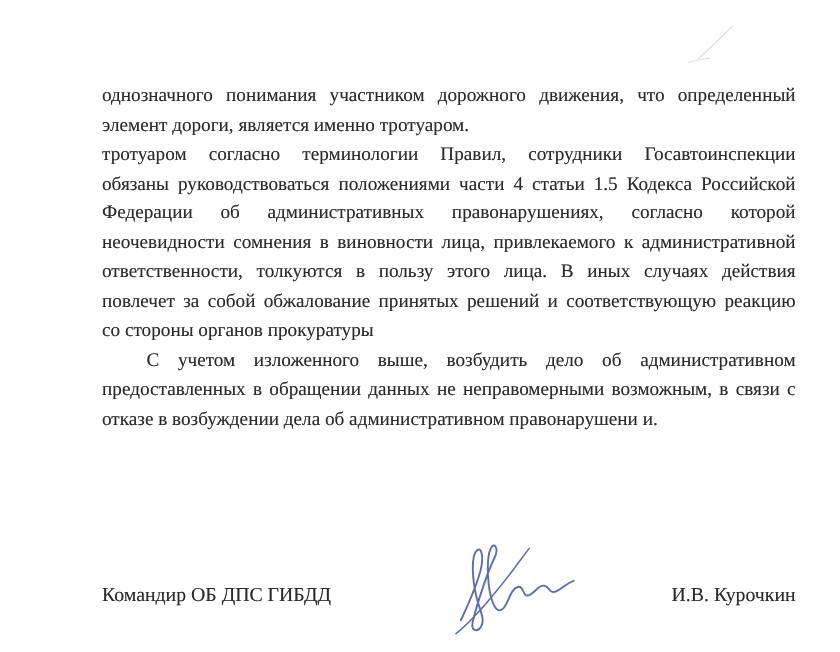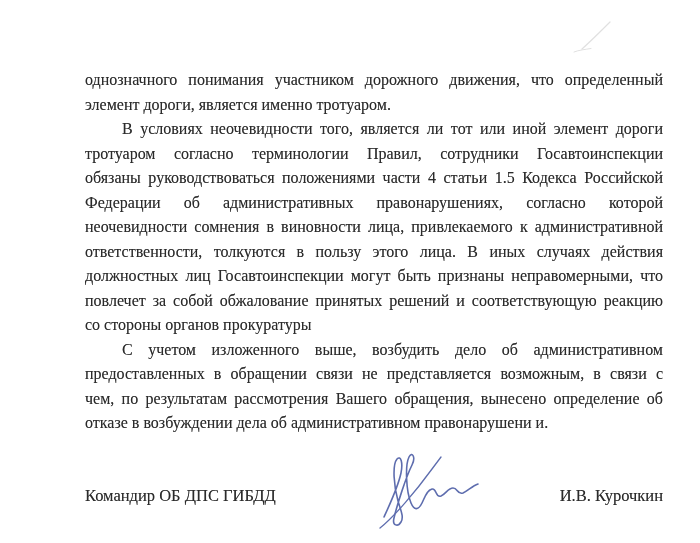--- a/index.html
+++ b/index.html
@@ -79,35 +79,32 @@
   </svg>
 
   <div class="doc-body">
 
     <div>
       <div class="line">однозначного понимания участником дорожного движения, что определенный</div>
       <div class="line last">элемент дороги, является именно тротуаром.</div>
     </div>
 
     <div>
-      <div class="line indent">В условиях неочевидности того, является ли тот или иной элемент дороги</div>
       <div class="line">тротуаром согласно терминологии Правил, сотрудники Госавтоинспекции</div>
       <div class="line">обязаны руководствоваться положениями части 4 статьи 1.5 Кодекса Российской</div>
       <div class="line">Федерации об административных правонарушениях, согласно которой</div>
       <div class="line">неочевидности сомнения в виновности лица, привлекаемого к административной</div>
       <div class="line">ответственности, толкуются в пользу этого лица. В иных случаях действия</div>
-      <div class="line">должностных лиц Госавтоинспекции могут быть признаны неправомерными, что</div>
       <div class="line">повлечет за собой обжалование принятых решений и соответствующую реакцию</div>
       <div class="line last">со стороны органов прокуратуры</div>
     </div>
 
     <div>
       <div class="line indent">С учетом изложенного выше, возбудить дело об административном</div>
-      <div class="line">предоставленных в обращении связи не представляется возможным, в связи с</div>
-      <div class="line">чем, по результатам рассмотрения Вашего обращения, вынесено определение об</div>
+      <div class="line">предоставленных в обращении данных не неправомерными возможным, в связи с</div>
       <div class="line last">отказе в возбуждении дела об административном правонарушени и.</div>
     </div>
 
   </div>
 
   <div class="signature-wrap">
     <svg width="148" height="96" viewBox="0 0 148 96">
       <g fill="none" stroke="#4d5ea6" stroke-linecap="round" opacity="0.9">
         <path stroke-width="1.6" d="M16 74 C22 61 30 44 33 30 C35 20 33 12 29 16 C24 22 26 44 30 58 C33 68 36 74 33 79 C30 84 24 83 26 75 C29 62 38 34 44 22 C48 14 44 8 41 14 C37 22 38 48 43 60 C46 67 50 68 54 60 C57 54 59 47 64 46 C69 45 67 55 73 53 C78 51 80 45 85 45 C90 45 89 52 95 50 C100 48 104 43 110 41"></path>
         <path stroke-width="1.3" d="M12 85 C26 74 48 48 64 26 C67 22 70 18 73 14"></path>

